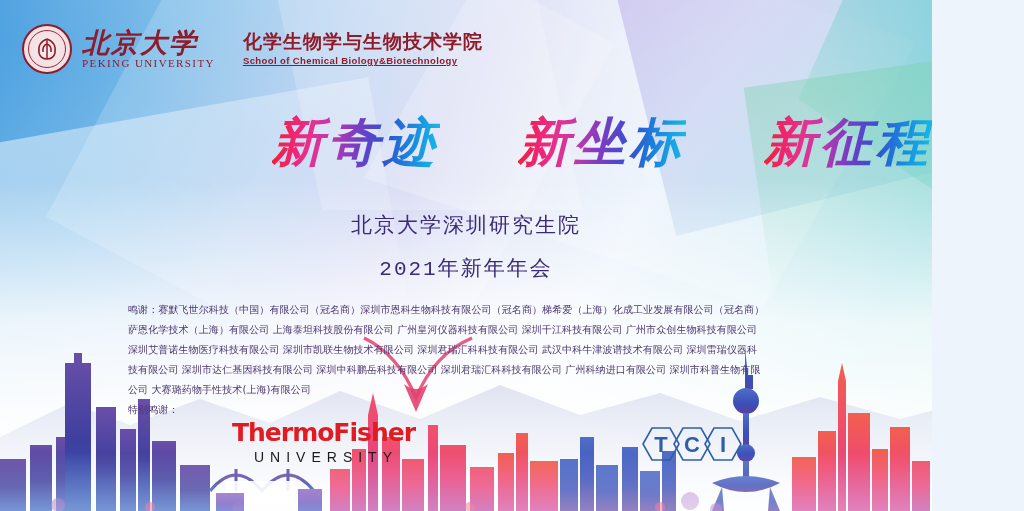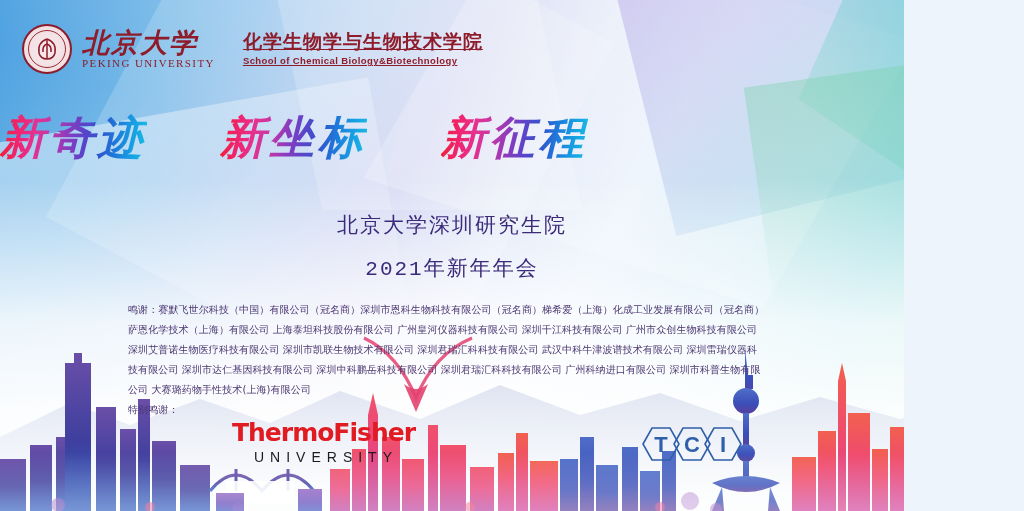--- a/index.html
+++ b/index.html
@@ -4,20 +4,21 @@
 <style>
   html,body{margin:0;padding:0;}
   body{
     width:1024px;height:511px;overflow:hidden;
     font-family:"Liberation Sans","DejaVu Sans",sans-serif;
     background:#eef4fb;
   }
   #poster{
     position:relative;width:904px;height:511px;overflow:hidden;
     background:linear-gradient(120deg,#4a9fe0 0%,#74b8e8 16%,#a8c8ee 30%,#c9cdf0 42%,#dfe6f7 52%,#e8f1fb 62%,#cfeaf5 74%,#9fdcea 86%,#8fd9cf 96%);
+    padding-left:28px;
   }
   
   .facet{position:absolute;pointer-events:none;}
   .f1{inset:0;background:
       linear-gradient(200deg, rgba(255,255,255,0.40) 0%, rgba(255,255,255,0) 45%);}
   .f2{top:-40px;left:430px;width:420px;height:300px;
       background:rgba(255,255,255,0.22);
       transform:rotate(18deg) skewX(-12deg);}
   .f3{top:-60px;left:640px;width:330px;height:260px;
       background:linear-gradient(160deg,rgba(150,120,220,0.30),rgba(90,200,220,0.18));
@@ -44,28 +45,28 @@
             position:relative;background:radial-gradient(circle at 50% 50%,#f6eaec 0%,#f2dfe2 70%,#e8ccd1 100%);}
   .pku-seal::before{content:"";position:absolute;inset:4px;border-radius:50%;border:1px solid #9c2a38;}
   .pku-seal-inner{position:absolute;inset:9px;display:block;}
   .pku-name{display:flex;flex-direction:column;line-height:1;}
   .pku-cn{font-family:"DejaVu Serif","Liberation Serif",serif;font-weight:bold;font-size:27px;
           color:#8e1c2b;letter-spacing:2px;font-style:italic;}
   .pku-en{font-family:"Liberation Serif","DejaVu Serif",serif;font-size:11px;color:#8e1c2b;
           letter-spacing:1.4px;margin-top:2px;}
   .school{margin-left:18px;display:flex;flex-direction:column;line-height:1;}
   .school-cn{font-family:"DejaVu Serif","Liberation Serif",serif;font-weight:bold;font-size:19px;
-             color:#8e1c2b;letter-spacing:1px;text-decoration:underline;}
+             color:#8e1c2b;letter-spacing:1px;}
   .school-en{font-family:"Liberation Sans","DejaVu Sans",sans-serif;font-size:9.5px;color:#8e1c2b;
              letter-spacing:.4px;margin-top:5px;font-weight:bold;text-decoration:underline;}
 
   
-  .title{position:absolute;left:0;right:0;top:108px;text-align:left;z-index:6;
+  .title{position:absolute;left:0;right:0;top:108px;text-align:right;z-index:6;
          font-family:"DejaVu Serif","Liberation Serif",serif;font-weight:bold;font-style:italic;
-         font-size:45px;letter-spacing:4px;white-space:nowrap;}
+         font-size:52px;letter-spacing:4px;white-space:nowrap;}
   .title span{background:linear-gradient(95deg,#f01f2e 0%,#f0246e 13%,#e5318f 24%,#c238a8 35%,#8b3bbd 46%,#5a44c9 57%,#2f55cf 68%,#1d7ddb 79%,#17a2e3 90%,#19bde6 100%);
         -webkit-background-clip:text;background-clip:text;color:transparent;
         -webkit-text-fill-color:transparent;}
   .tgap{display:inline-block;width:34px;}
 
   
   .sub{position:absolute;left:0;right:0;text-align:center;z-index:6;
        font-family:"DejaVu Sans","Liberation Sans",sans-serif;color:#3b2a7a;
        font-size:21px;letter-spacing:2px;}
   .sub1{top:211px;}

